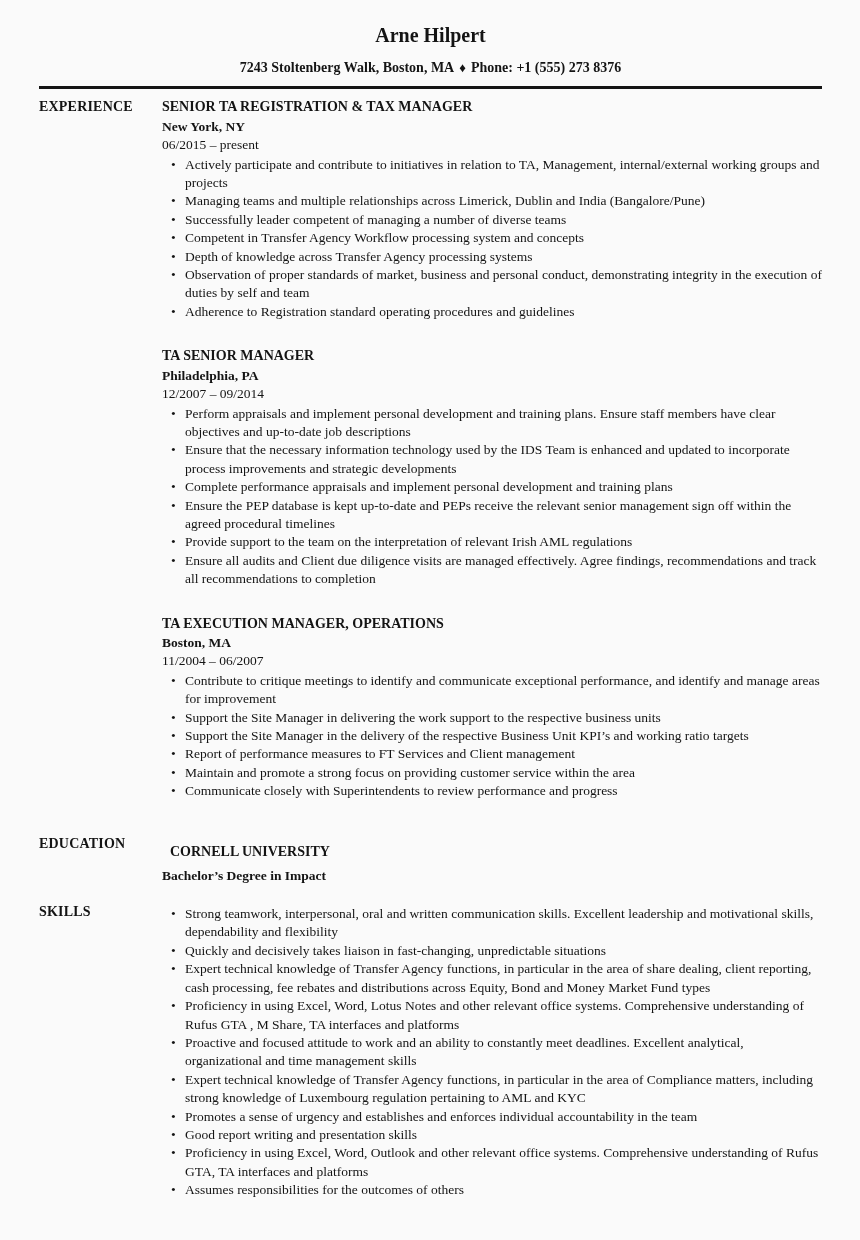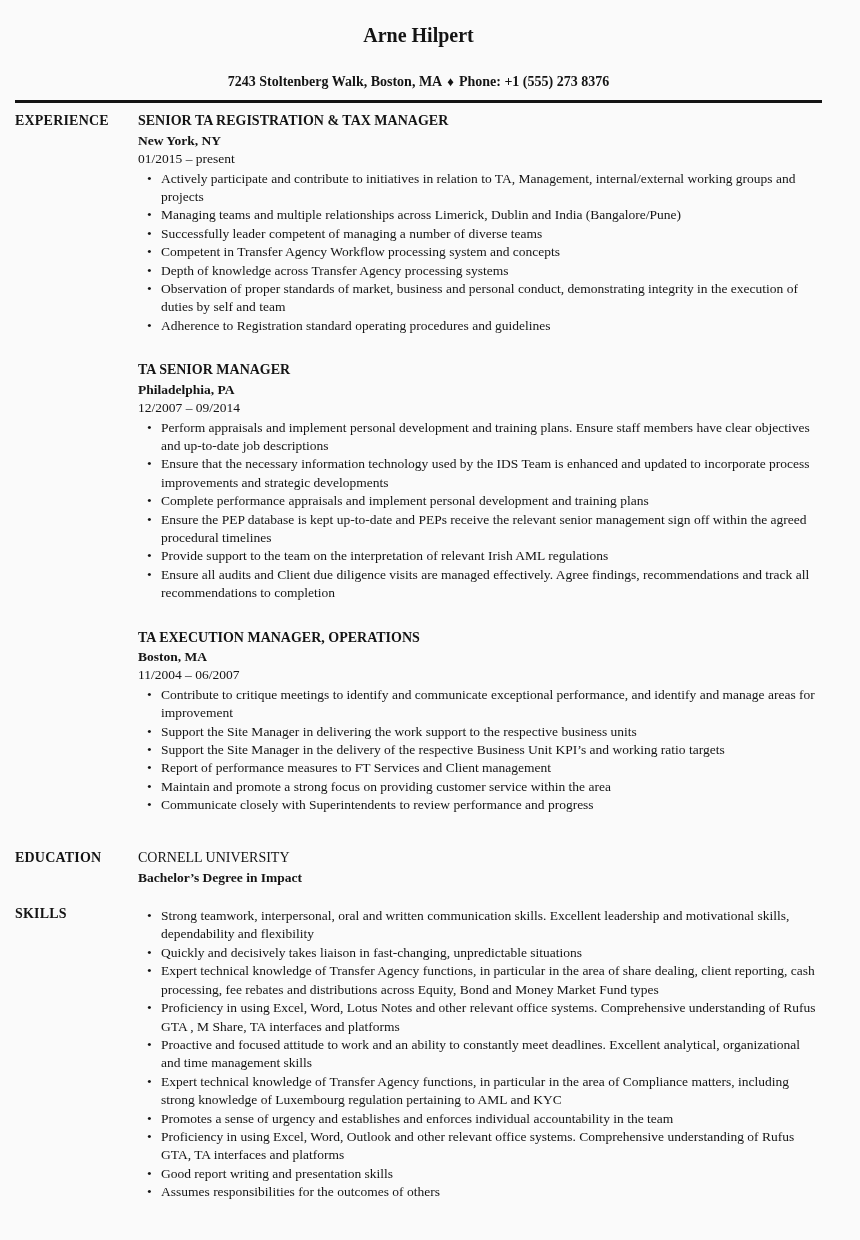--- a/index.html
+++ b/index.html
@@ -8,35 +8,35 @@
     height: 1240px;
     background: #fafafa;
     font-family: "Liberation Serif", serif;
     color: #141414;
     overflow: hidden;
   }
   .page {
     box-sizing: border-box;
     width: 860px;
     height: 1240px;
-    padding: 24px 38px 0 15px;
+    padding: 24px 38px 0 39px;
   }
   
   .name {
     text-align: center;
     font-weight: bold;
     font-size: 20px;
     margin: 0;
     line-height: 1.1;
   }
   .contact {
     text-align: center;
     font-weight: bold;
     font-size: 14px;
-    margin-top: 28px;
+    margin-top: 14px;
     line-height: 1.1;
   }
   .contact .sep { padding: 0 5px; font-size: 13px; }
   .rule {
     border-bottom: 3px solid #141414;
     margin-top: 11px;
   }
   
   .section { display: flex; align-items: flex-start; }
   .section-experience { margin-top: 9px; }
@@ -84,22 +84,22 @@
   }
   ul.bullets li::before {
     content: "\2022";
     position: absolute;
     left: 9px;
     top: 0;
   }
   
   .edu-school {
     font-size: 14px;
-    font-weight: normal;
-    margin: 0;
+    font-weight: bold;
+    margin: 8px;
     line-height: 1.25;
   }
   .edu-degree {
     font-weight: bold;
     font-size: 13.5px;
     margin-top: 4px;
     line-height: 1.25;
   }
 </style>
 </head>
@@ -115,21 +115,21 @@
     <div class="rule"></div>
   </header>
 
   <section class="section section-experience">
     <div class="label-col">EXPERIENCE</div>
     <div class="content-col">
 
       <article class="job">
         <h2 class="job-title">SENIOR TA REGISTRATION &amp; TAX MANAGER</h2>
         <div class="job-location">New York, NY</div>
-        <div class="job-dates">01/2015 – present</div>
+        <div class="job-dates">06/2015 – present</div>
         <ul class="bullets">
           <li>Actively participate and contribute to initiatives in relation to TA, Management, internal/external working groups and projects</li>
           <li>Managing teams and multiple relationships across Limerick, Dublin and India (Bangalore/Pune)</li>
           <li>Successfully leader competent of managing a number of diverse teams</li>
           <li>Competent in Transfer Agency Workflow processing system and concepts</li>
           <li>Depth of knowledge across Transfer Agency processing systems</li>
           <li>Observation of proper standards of market, business and personal conduct, demonstrating integrity in the execution of duties by self and team</li>
           <li>Adherence to Registration standard operating procedures and guidelines</li>
         </ul>
       </article>
@@ -177,20 +177,20 @@
     <div class="label-col">SKILLS</div>
     <div class="content-col">
       <ul class="bullets">
         <li>Strong teamwork, interpersonal, oral and written communication skills. Excellent leadership and motivational skills, dependability and flexibility</li>
         <li>Quickly and decisively takes liaison in fast-changing, unpredictable situations</li>
         <li>Expert technical knowledge of Transfer Agency functions, in particular in the area of share dealing, client reporting, cash processing, fee rebates and distributions across Equity, Bond and Money Market Fund types</li>
         <li>Proficiency in using Excel, Word, Lotus Notes and other relevant office systems. Comprehensive understanding of Rufus GTA , M Share, TA interfaces and platforms</li>
         <li>Proactive and focused attitude to work and an ability to constantly meet deadlines. Excellent analytical, organizational and time management skills</li>
         <li>Expert technical knowledge of Transfer Agency functions, in particular in the area of Compliance matters, including strong knowledge of Luxembourg regulation pertaining to AML and KYC</li>
         <li>Promotes a sense of urgency and establishes and enforces individual accountability in the team</li>
+        <li>Good report writing and presentation skills</li>
         <li>Proficiency in using Excel, Word, Outlook and other relevant office systems. Comprehensive understanding of Rufus GTA, TA interfaces and platforms</li>
-        <li>Good report writing and presentation skills</li>
         <li>Assumes responsibilities for the outcomes of others</li>
       </ul>
     </div>
   </section>
 
 </div>
 
 </body></html>

